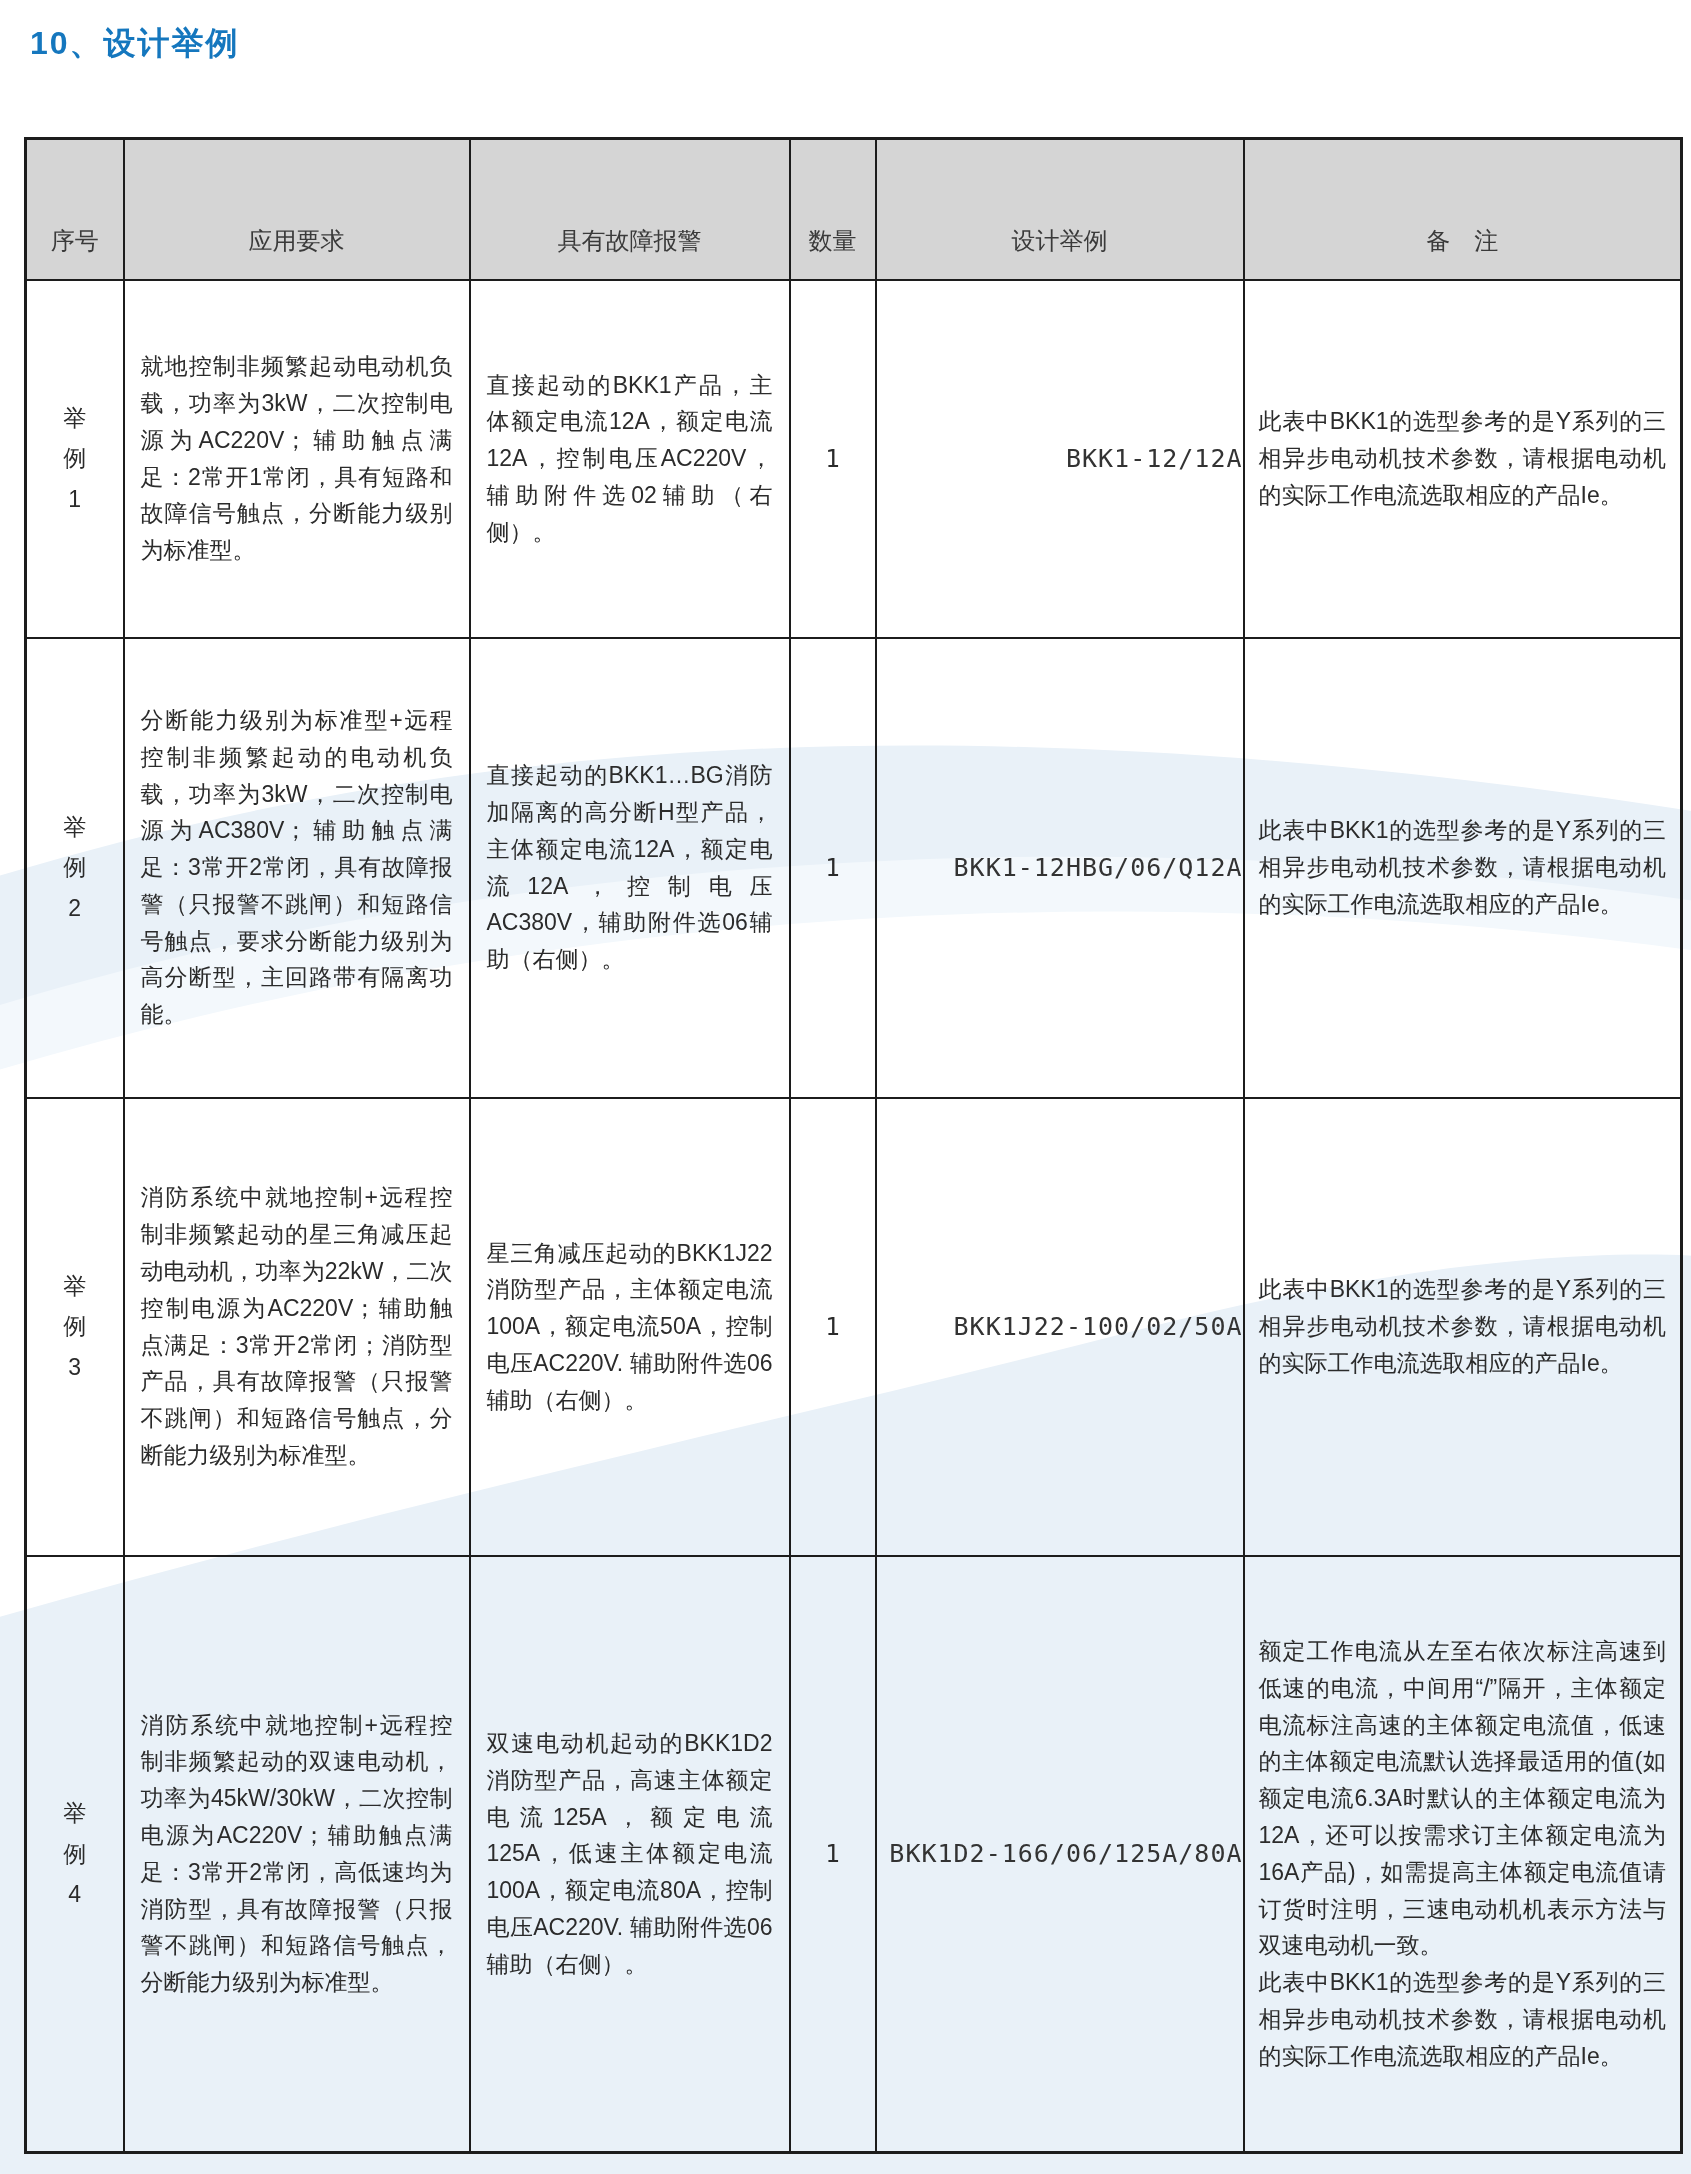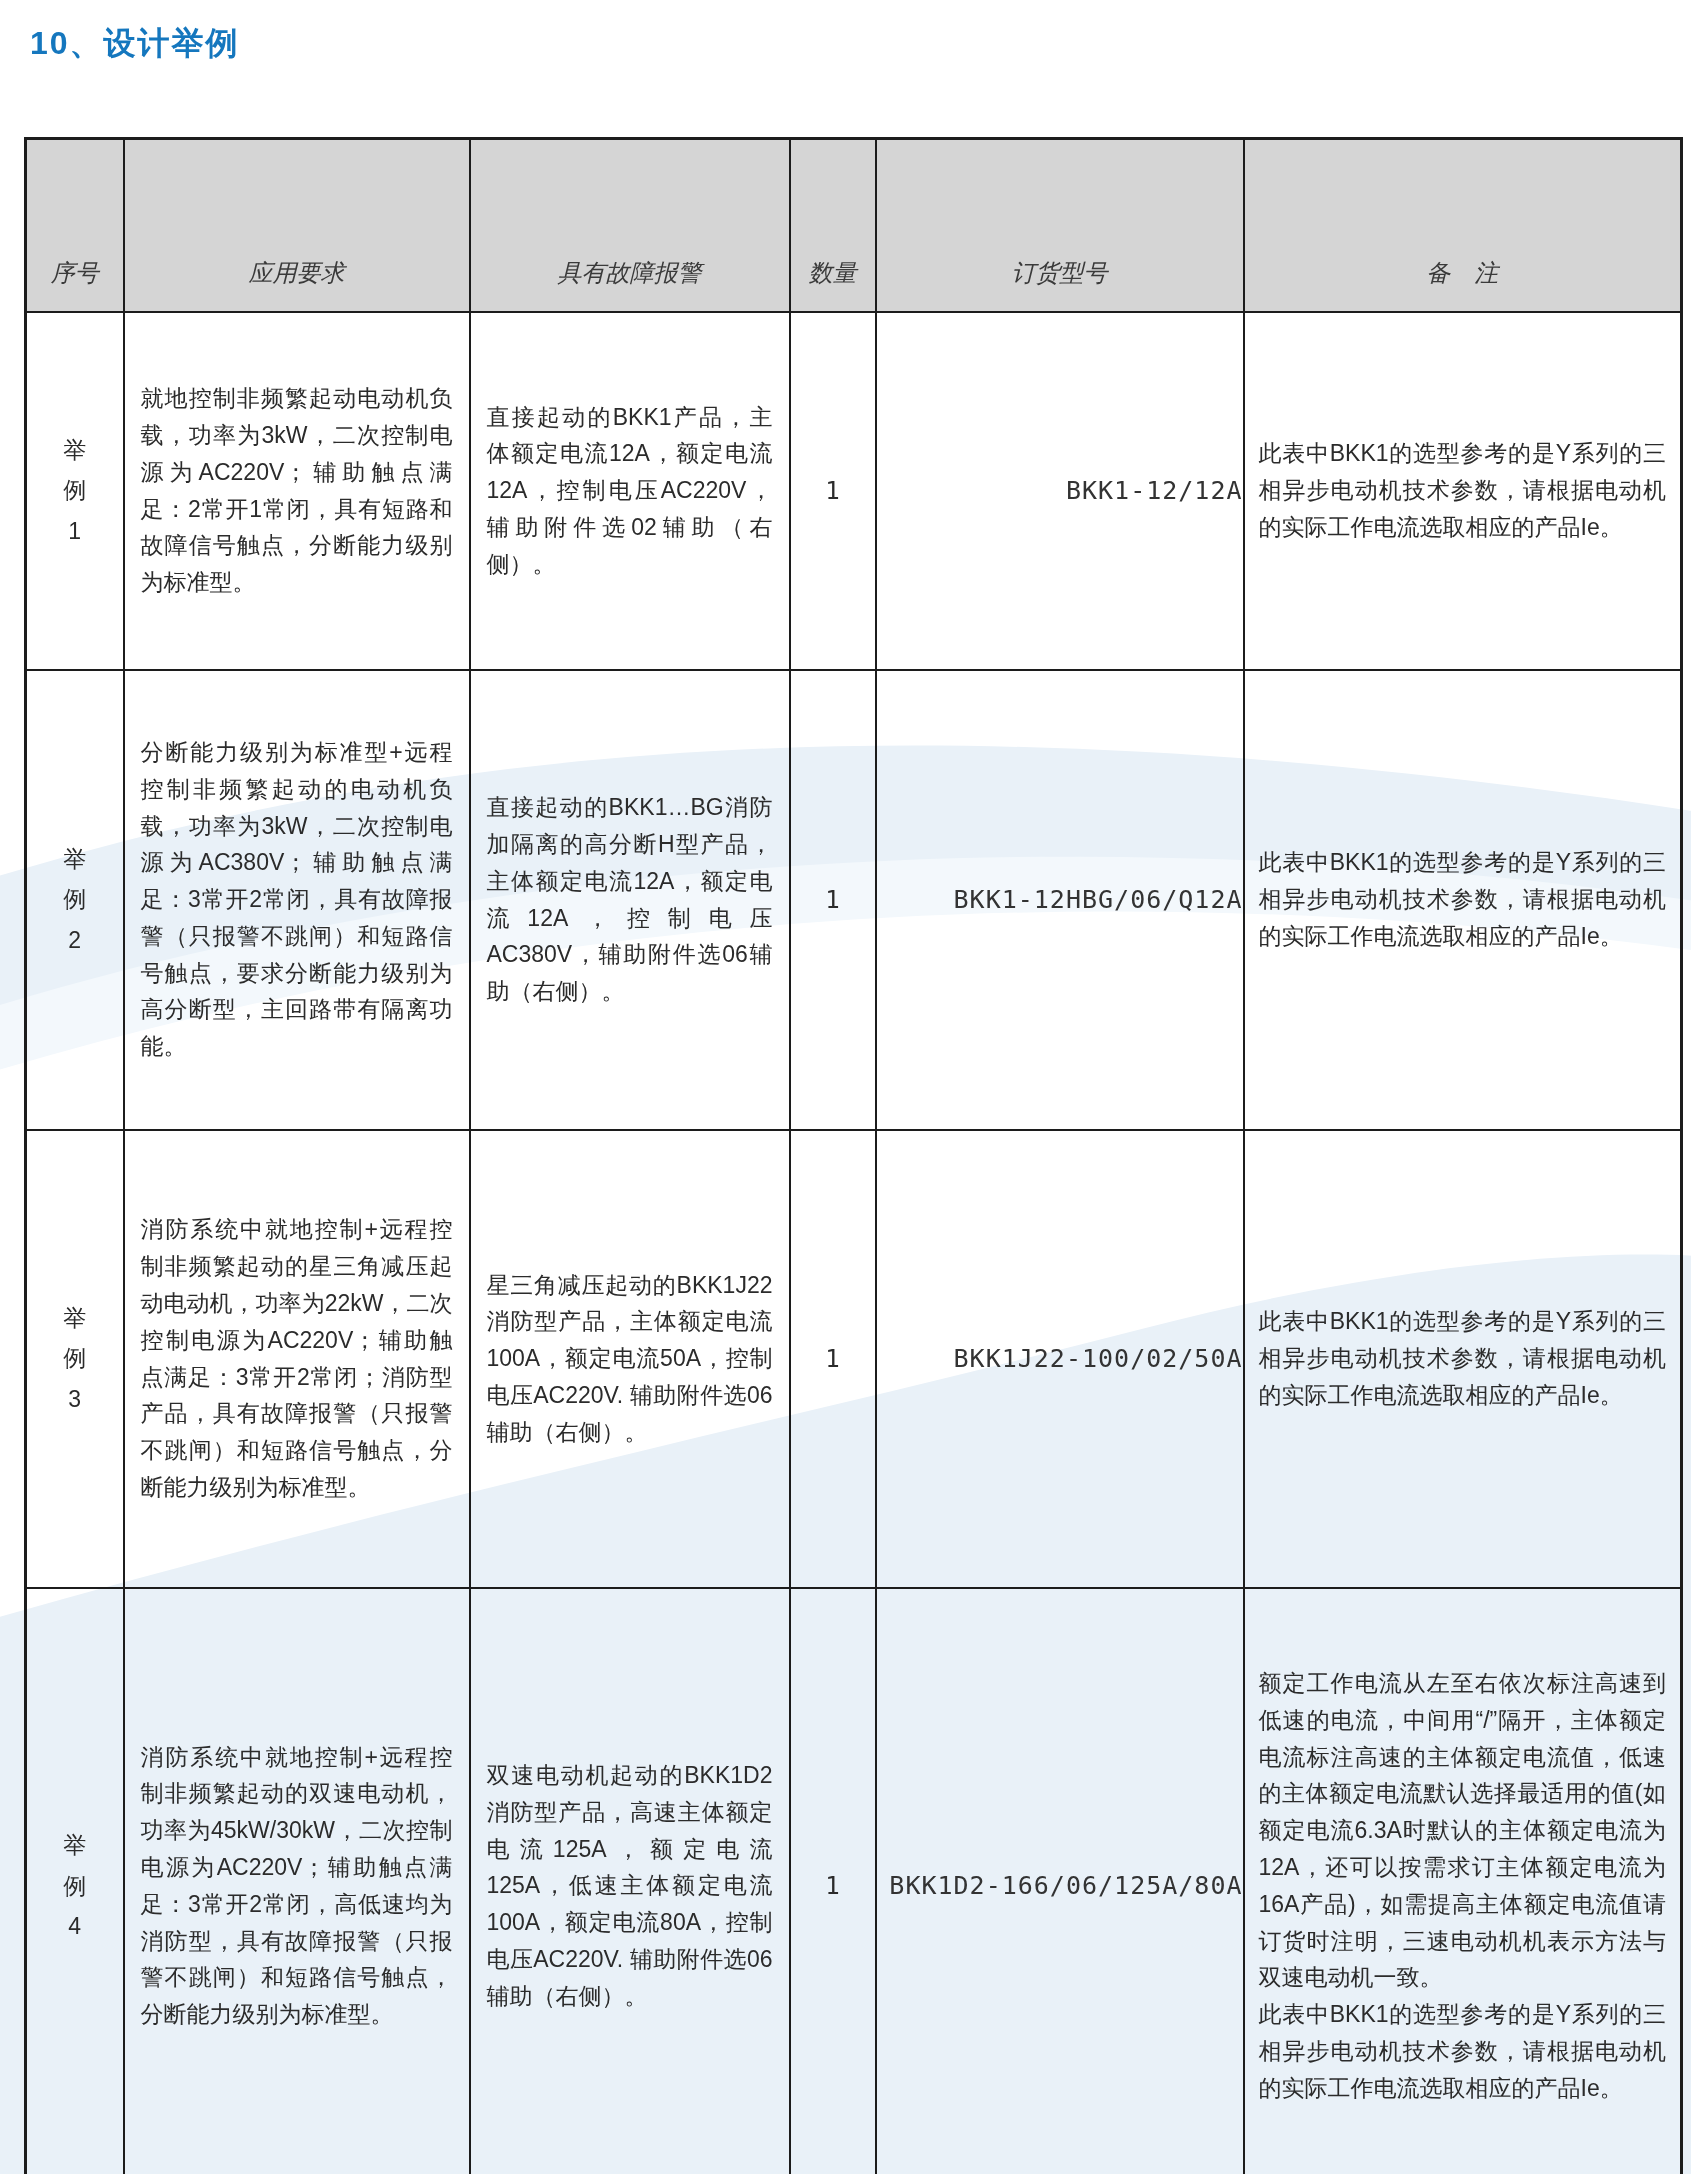--- a/index.html
+++ b/index.html
@@ -40,21 +40,21 @@
   .catalog-table{border:3px solid var(--border-dark);}
   .catalog-table thead th{
     background:var(--header-gray);
     font-weight:normal;
     font-size:24px;
     color:#3a3a3a;
     text-align:center;
     vertical-align:bottom;
     padding-bottom:22px;
   }
-  tr.header-row{height:173px;font-style:italic;}
+  tr.header-row{height:141px;}
   tr.row-1{height:358px;}
   tr.row-2{height:460px;}
   tr.row-3{height:458px;}
   tr.row-4{height:597px;}
   .cell-serial{
     text-align:center;
     font-size:23px;
     line-height:1.75;
     white-space:pre-line;
   }
@@ -103,21 +103,21 @@
     <col style="width:86px">
     <col style="width:368px">
     <col style="width:438px">
   </colgroup>
   <thead>
     <tr class="header-row">
       <th>序号</th>
       <th>应用要求</th>
       <th>具有故障报警</th>
       <th>数量</th>
-      <th>订货型号</th>
+      <th>设计举例</th>
       <th>备　注</th>
     </tr>
   </thead>
   <tbody>
     <tr class="row-1">
       <td class="cell-serial">举
 例
 1</td>
       <td class="cell-text">就地控制非频繁起动电动机负载，功率为3kW，二次控制电源为AC220V；辅助触点满足：2常开1常闭，具有短路和故障信号触点，分断能力级别为标准型。</td>
       <td class="cell-text">直接起动的BKK1产品，主体额定电流12A，额定电流12A，控制电压AC220V，辅助附件选02辅助（右侧）。</td>

